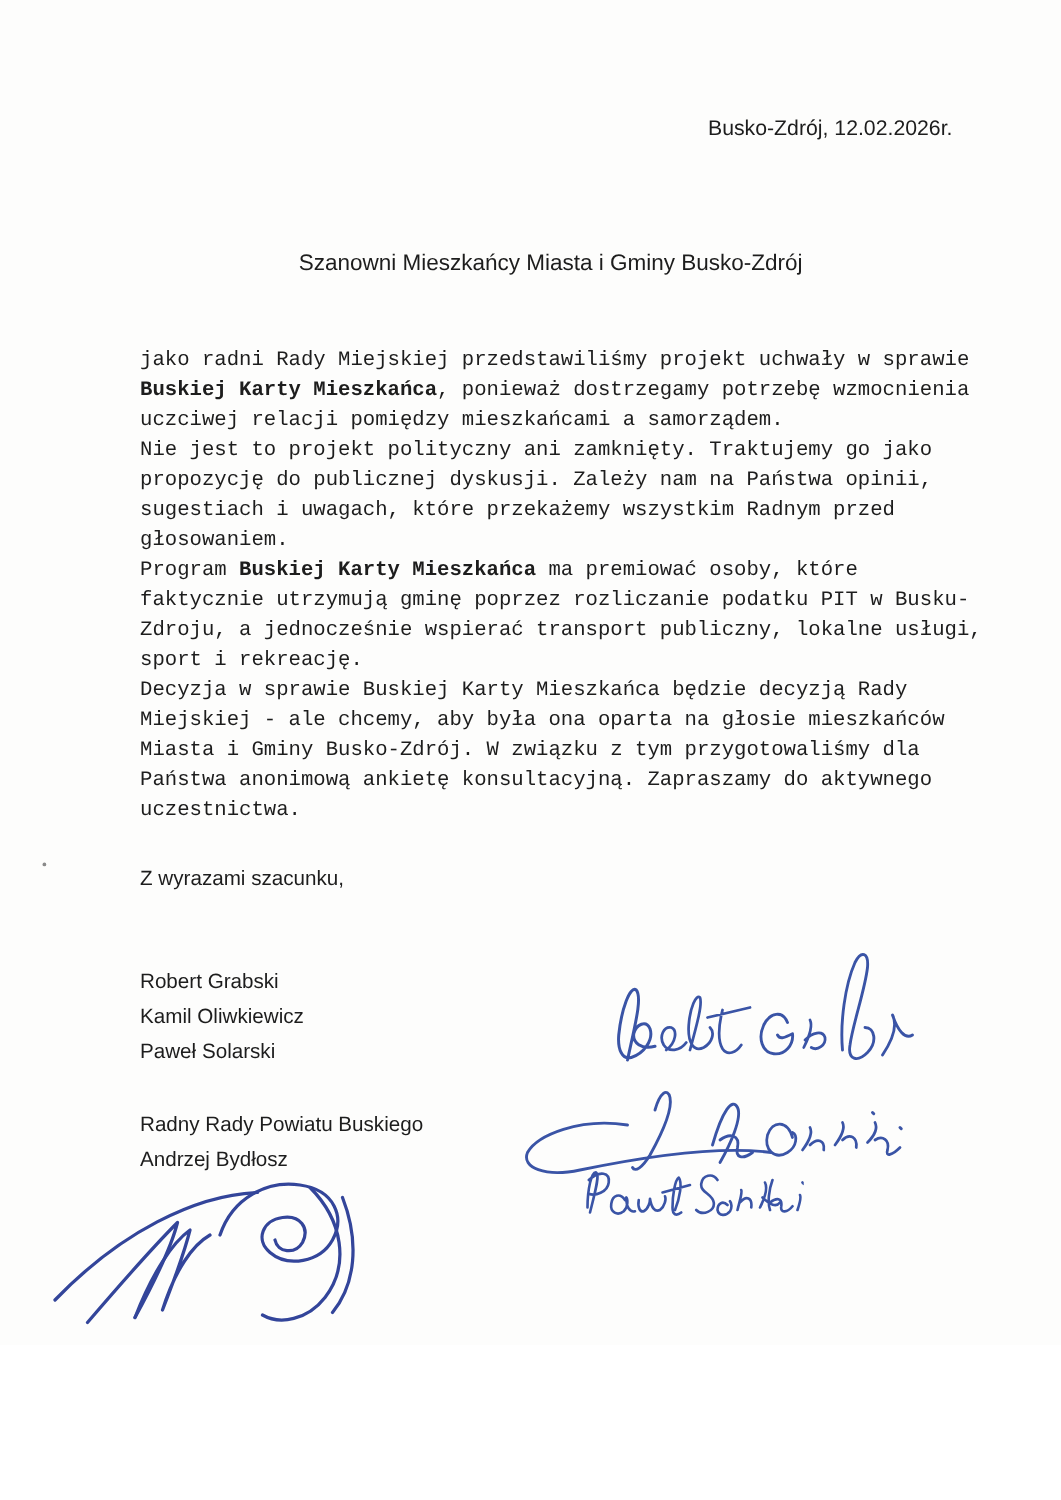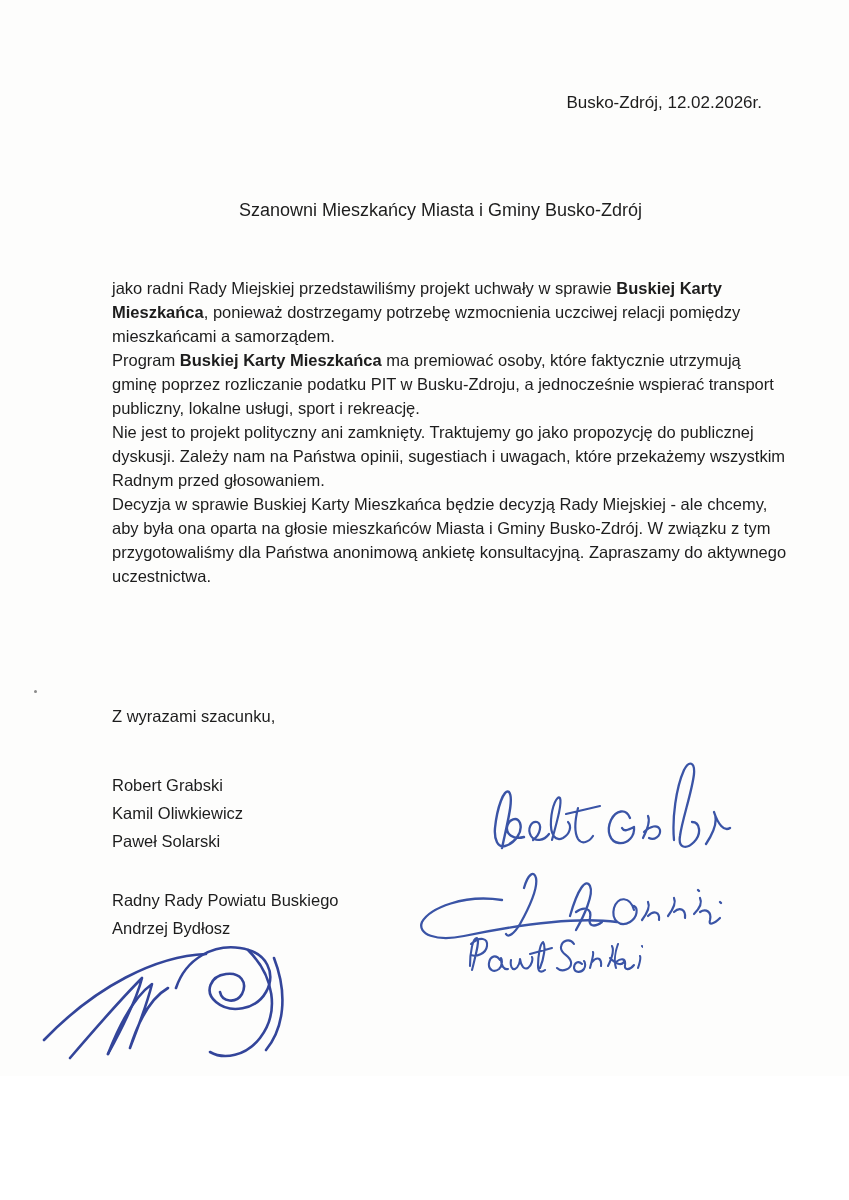--- a/index.html
+++ b/index.html
@@ -16,30 +16,29 @@
     font-size:17px;
   }
   .salutation{
     position:absolute;top:200px;left:16px;width:849px;
     text-align:center;font-size:18px;
   }
   .body-block{
     position:absolute;top:276px;left:112px;width:678px;
     font-size:16.5px;line-height:24px;
   }
-  .body-block p{margin:0;padding:0;}
+  .body-block p{margin:0;padding:0;font-family:Liberation Mono, monospace;}
   .link-block{
     position:absolute;top:601px;left:112px;width:664px;
     font-size:16.5px;line-height:24px;
     overflow-wrap:anywhere;
   }
   .closing{
     position:absolute;top:694px;left:112px;
     font-size:16.5px;
-    margin-top:13px;
   }
   .senders{
     position:absolute;top:740px;left:112px;width:678px;
     font-size:16.5px;
   }
   .names{
     position:absolute;top:771px;left:112px;
     font-size:16.5px;line-height:28px;
   }
   .county{
@@ -58,22 +57,22 @@
 <body>
 
 <div class="page">
 
   <div class="date">Busko-Zdrój, 12.02.2026r.</div>
 
   <div class="salutation">Szanowni Mieszkańcy Miasta i Gminy Busko-Zdrój</div>
 
   <div class="body-block">
     <p><span>jako radni Rady Miejskiej przedstawiliśmy projekt uchwały w sprawie </span><strong>Buskiej Karty Mieszkańca</strong><span>, ponieważ dostrzegamy potrzebę wzmocnienia uczciwej relacji pomiędzy mieszkańcami a samorządem.</span></p>
+    <p>Nie jest to projekt polityczny ani zamknięty. Traktujemy go jako propozycję do publicznej dyskusji. Zależy nam na Państwa opinii, sugestiach i uwagach, które przekażemy wszystkim Radnym przed głosowaniem.</p>
     <p><span>Program </span><strong>Buskiej Karty Mieszkańca</strong><span> ma premiować osoby, które faktycznie utrzymują gminę poprzez rozliczanie podatku PIT w Busku-Zdroju, a jednocześnie wspierać transport publiczny, lokalne usługi, sport i rekreację.</span></p>
-    <p>Nie jest to projekt polityczny ani zamknięty. Traktujemy go jako propozycję do publicznej dyskusji. Zależy nam na Państwa opinii, sugestiach i uwagach, które przekażemy wszystkim Radnym przed głosowaniem.</p>
     <p>Decyzja w sprawie Buskiej Karty Mieszkańca będzie decyzją Rady Miejskiej - ale chcemy, aby była ona oparta na głosie mieszkańców Miasta i Gminy Busko-Zdrój. W związku z tym przygotowaliśmy dla Państwa anonimową ankietę konsultacyjną. Zapraszamy do aktywnego uczestnictwa.</p>
   </div>
 
 
   <div class="closing">Z wyrazami szacunku,</div>
 
 
   <div class="names">
     <div>Robert Grabski</div>
     <div>Kamil Oliwkiewicz</div>

